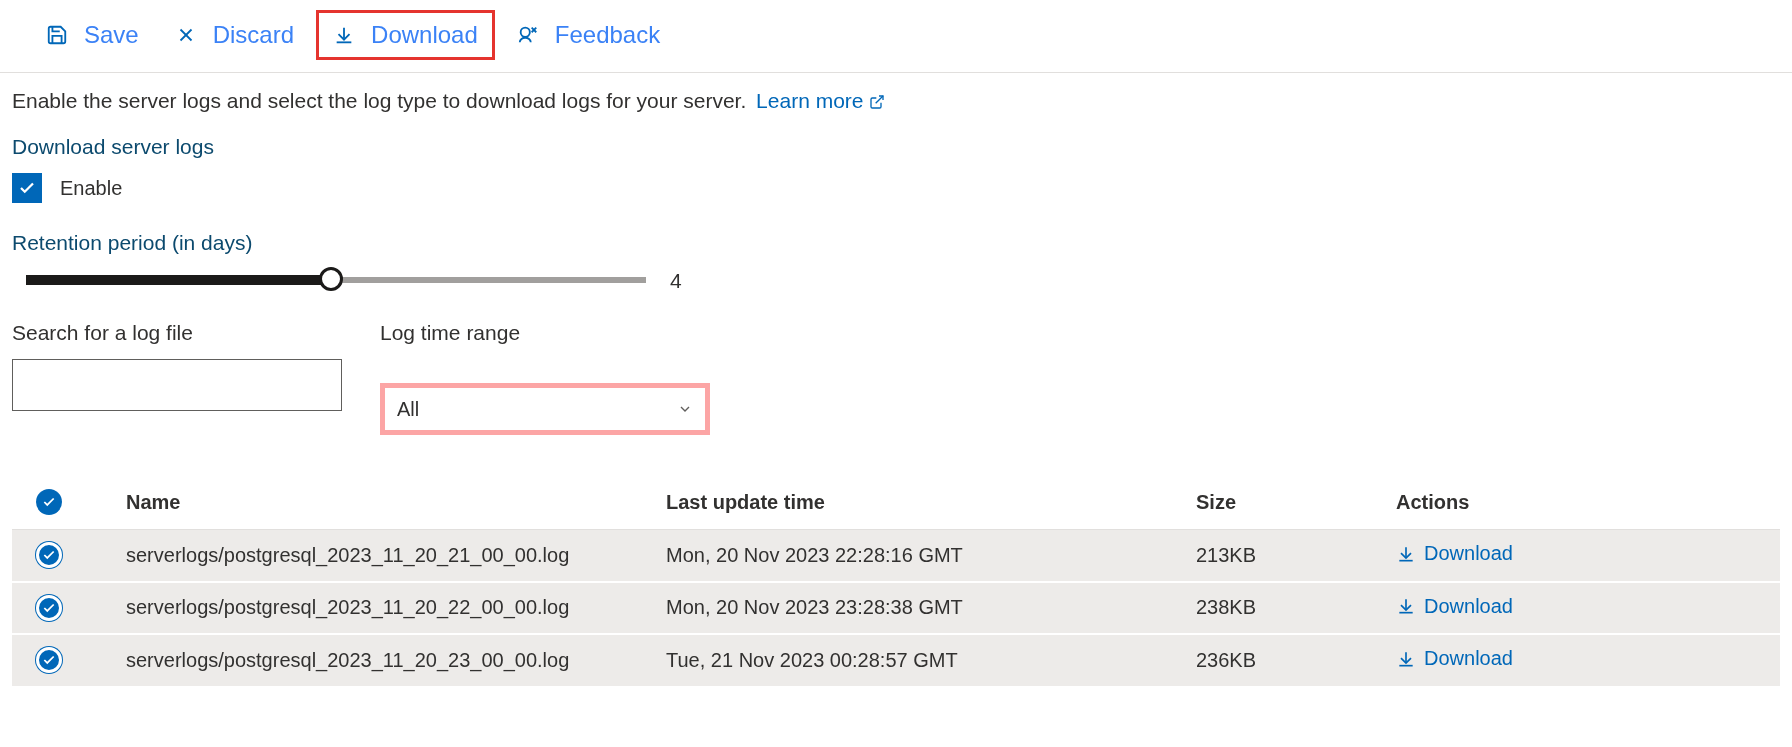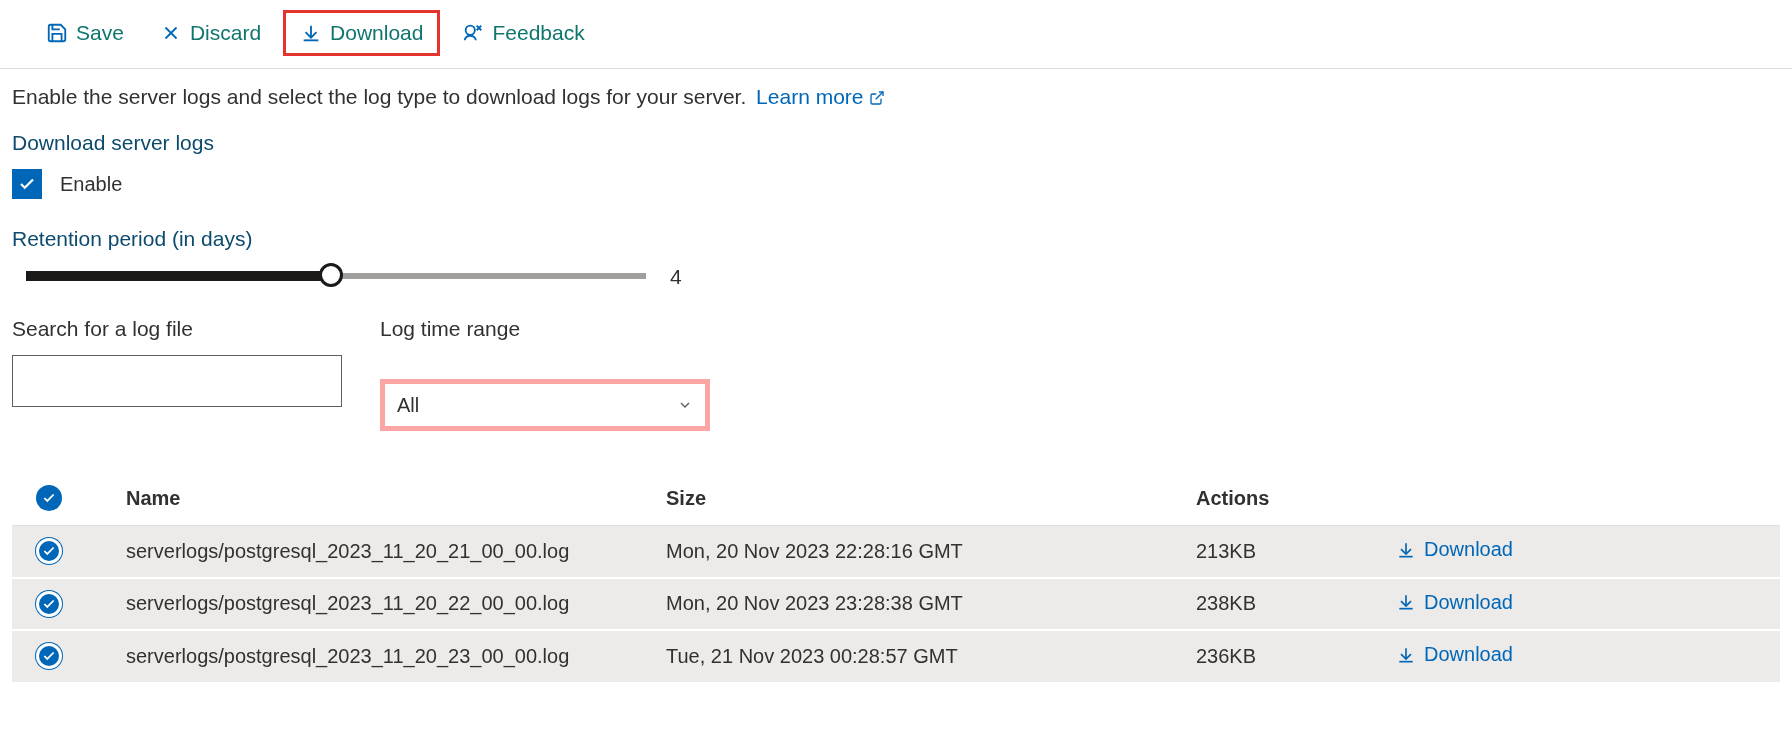--- a/index.html
+++ b/index.html
@@ -17,27 +17,27 @@
     .toolbar {
       display: flex;
       align-items: center;
       padding: 10px 20px 12px 32px;
       border-bottom: 1px solid #e1dfdd;
       gap: 8px;
     }
     .toolbar-btn {
       display: inline-flex;
       align-items: center;
-      gap: 8px;
+      gap: 16px;
       padding: 8px 14px;
       background: transparent;
       border: none;
       cursor: pointer;
-      font-size: 21px;
-      color: #0f766e;
+      font-size: 24px;
+      color: #3b82f6;
     }
     .toolbar-btn.highlighted {
       border: 3px solid #e5342e;
     }
     .toolbar-btn .icon-svg {
       width: 22px;
       height: 22px;
       color: #0067b8;
     }
     .content {
@@ -314,20 +314,21 @@
   <div class="table">
     <div class="table-header">
       <div>
         <div class="sel-circle">
           <svg viewBox="0 0 24 24" fill="none" stroke="currentColor" stroke-width="3">
               <polyline points="20 6 9 17 4 12"></polyline>
             </svg>
         </div>
       </div>
       <div>Name</div>
+      <div>Last update time</div>
       <div>Size</div>
       <div>Actions</div>
     </div>
     <div id="rows-container">
         <div class="table-row">
     <div>
       <div class="sel-circle row">
         <svg viewBox="0 0 24 24" fill="none" stroke="currentColor" stroke-width="3">
                 <polyline points="20 6 9 17 4 12"></polyline>
               </svg>

